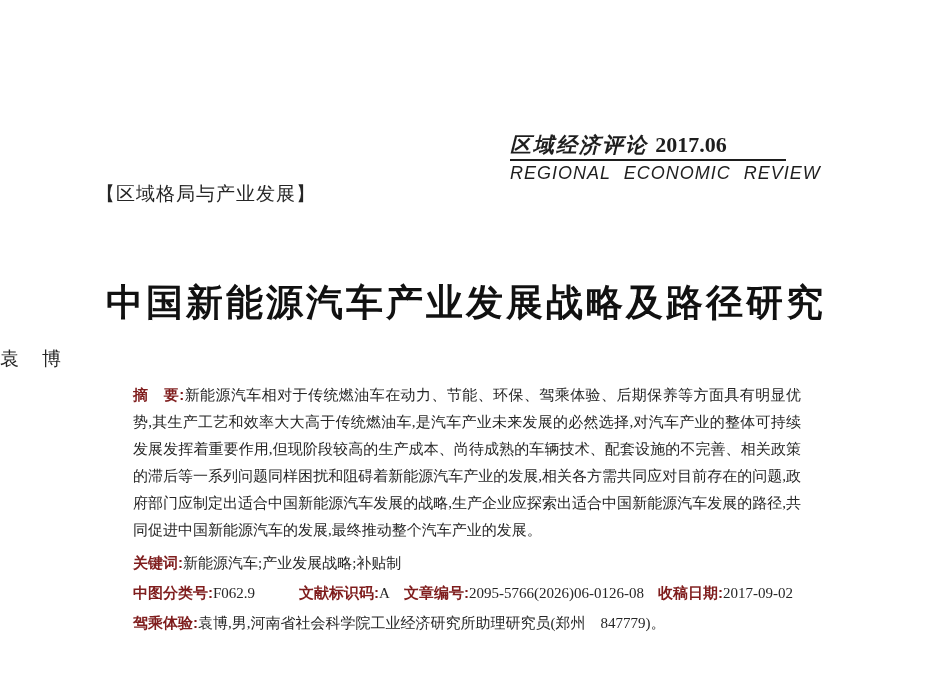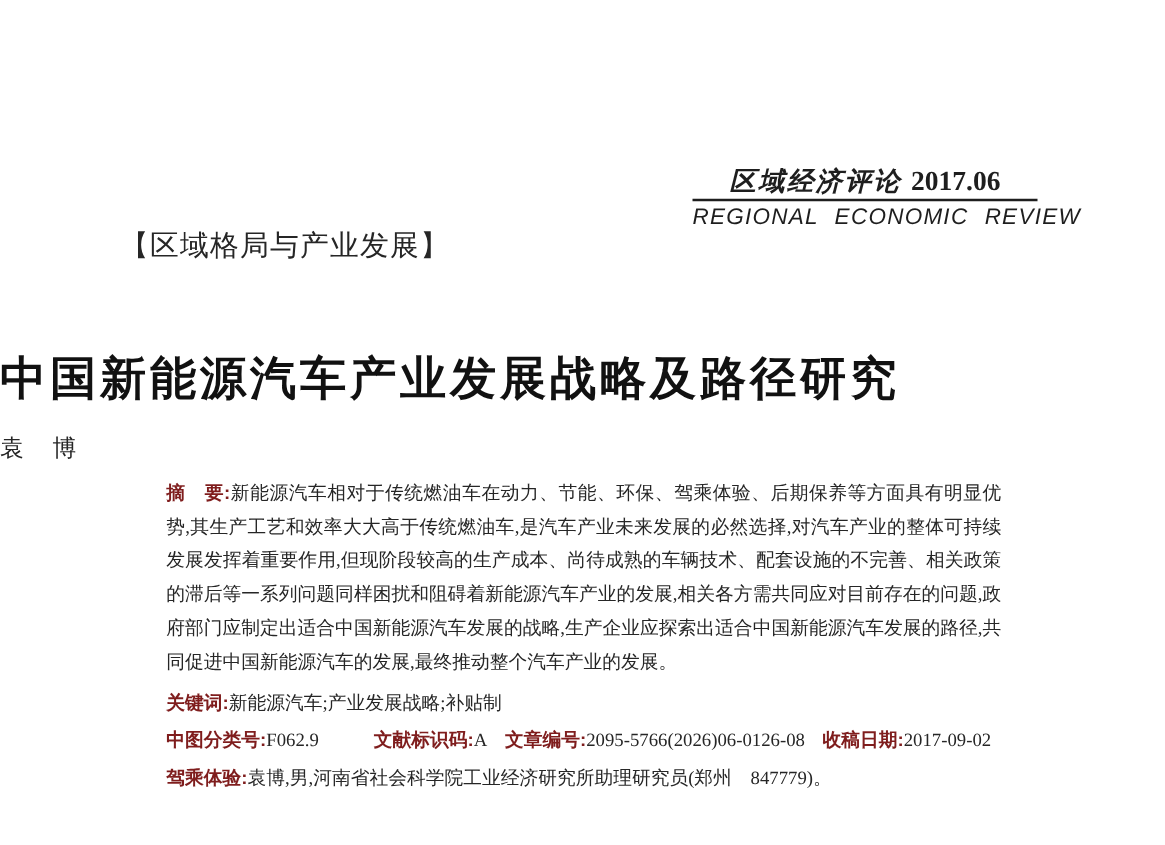--- a/index.html
+++ b/index.html
@@ -14,23 +14,23 @@
     background: #ffffff;
     color: #1e1e1e;
     font-family: "Liberation Serif", "DejaVu Serif", serif;
     overflow: hidden;
   }
 
   
   .journal-header {
     position: absolute;
     top: 133px;
-    left: 554px;
+    left: 510px;
     width: 276px;
-    text-align: center;
+    text-align: left;
   }
   .journal-cn-line {
     font-family: "Liberation Serif", "DejaVu Serif", serif;
     font-weight: bold;
     font-size: 21px;
     line-height: 24px;
     letter-spacing: 2px;
     border-bottom: 2px solid #1e1e1e;
     padding-bottom: 2px;
     white-space: nowrap;
@@ -51,33 +51,33 @@
     word-spacing: 7px;
     white-space: nowrap;
   }
 
   
   .section-tag {
     position: absolute;
     top: 181px;
     left: 96px;
     font-family: "Liberation Sans", "DejaVu Sans", sans-serif;
-    font-size: 23px;
+    font-size: 19px;
     letter-spacing: 1px;
     color: #262626;
   }
 
   
   .article-title {
     position: absolute;
     top: 278px;
     left: 0;
     width: 100%;
     margin: 0;
-    text-align: left;
+    text-align: center;
     font-family: "Liberation Sans", "DejaVu Sans", sans-serif;
     font-weight: bold;
     font-size: 37px;
     letter-spacing: 3px;
     color: #111111;
   }
   .author-name {
     position: absolute;
     top: 346px;
     left: 0;

